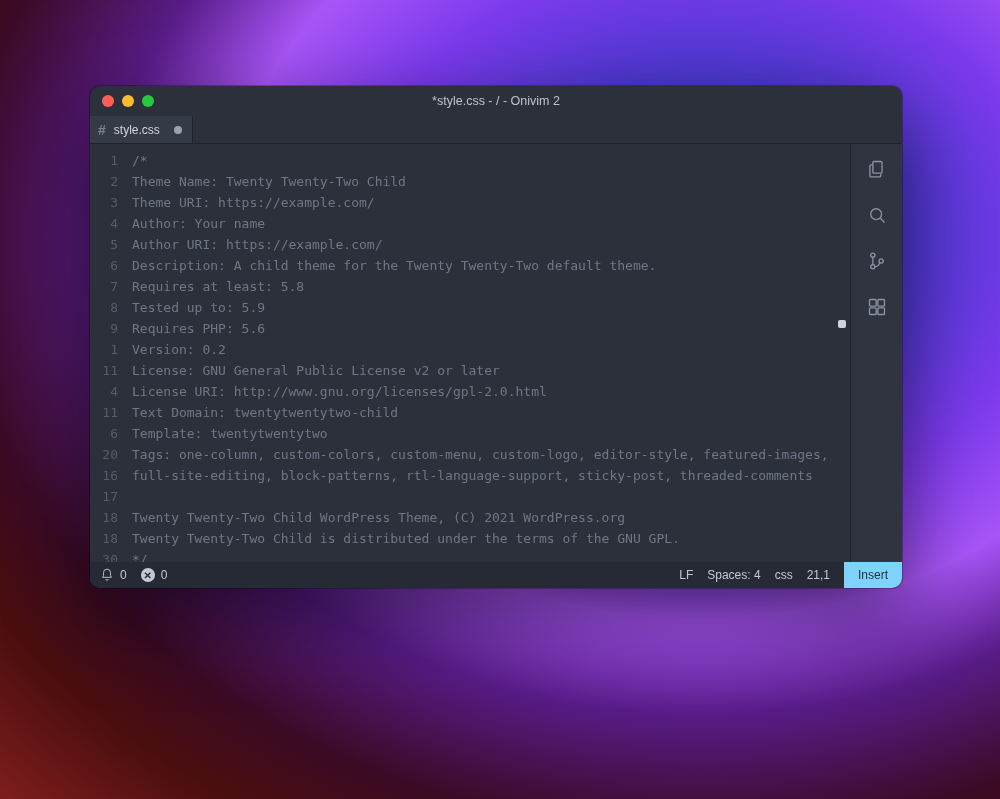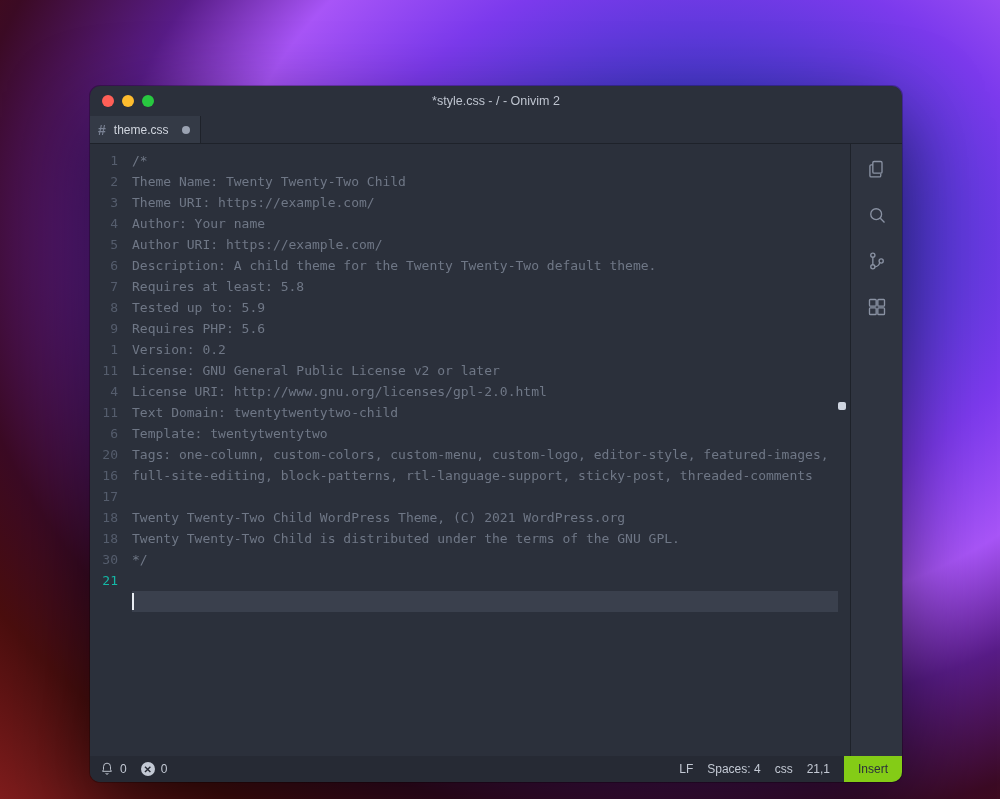--- a/index.html
+++ b/index.html
@@ -7,21 +7,21 @@
   width: 1000px; height: 799px;
   background: radial-gradient(ellipse at 70% 30%, #22d3ee 0%, #4338ca 18%, #7c3aed 35%, #a855f7 48%, #581c87 60%, #3b0a24 75%, #4a0e0e 85%, #7f1d1d 100%);
   font-family: ui-monospace, "SF Mono", Menlo, Consolas, monospace;
   font-size: 13px;
   overflow: hidden;
   position: relative;
 }
 .window {
   position: absolute;
   left: 90px; top: 86px;
-  width: 812px; height: 696px;
+  width: 812px; height: 502px;
   background: #2b303b;
   border-radius: 10px;
   box-shadow: 0 30px 80px rgba(0,0,0,0.55), 0 0 0 1px rgba(0,0,0,0.25);
   display: flex; flex-direction: column;
   overflow: hidden;
 }
 .titlebar {
   height: 30px;
   display: flex; align-items: center;
   padding: 0 12px;
@@ -116,21 +116,21 @@
   color: #c3c9d4;
   font-family: -apple-system, BlinkMacSystemFont, "Segoe UI", sans-serif;
   font-size: 12px;
   gap: 14px;
 }
 .statusbar .seg { display: flex; align-items: center; gap: 6px; }
 .statusbar .seg svg { width: 14px; height: 14px; stroke: #c3c9d4; fill: none; stroke-width: 1.6; }
 .statusbar .seg .circle { width: 14px; height: 14px; border-radius: 50%; background: #c3c9d4; display: flex; align-items: center; justify-content: center; color: #262a34; font-size: 10px; font-weight: bold; }
 .statusbar .spacer { flex: 1; }
 .statusbar .mode {
-  background: #84cc16;
+  background: #7dd3fc;
   color: #2b303b;
   height: 26px;
   padding: 0 14px;
   display: flex; align-items: center;
   font-weight: 500;
 }
 </style>
 </head>
 <body>
 
@@ -141,21 +141,21 @@
       <div class="dot red"></div>
       <div class="dot yellow"></div>
       <div class="dot green"></div>
     </div>
     <div class="title">*style.css - / - Onivim 2</div>
   </div>
 
   <div class="tabbar">
     <div class="tab">
       <span class="icon">#</span>
-      <span>theme.css</span>
+      <span>style.css</span>
       <span class="dirty"></span>
     </div>
   </div>
 
   <div class="body">
     <div class="editor">
       <div class="gutter" id="gutter">
           <div class="ln">1</div>
           <div class="ln">2</div>
           <div class="ln">3</div>

